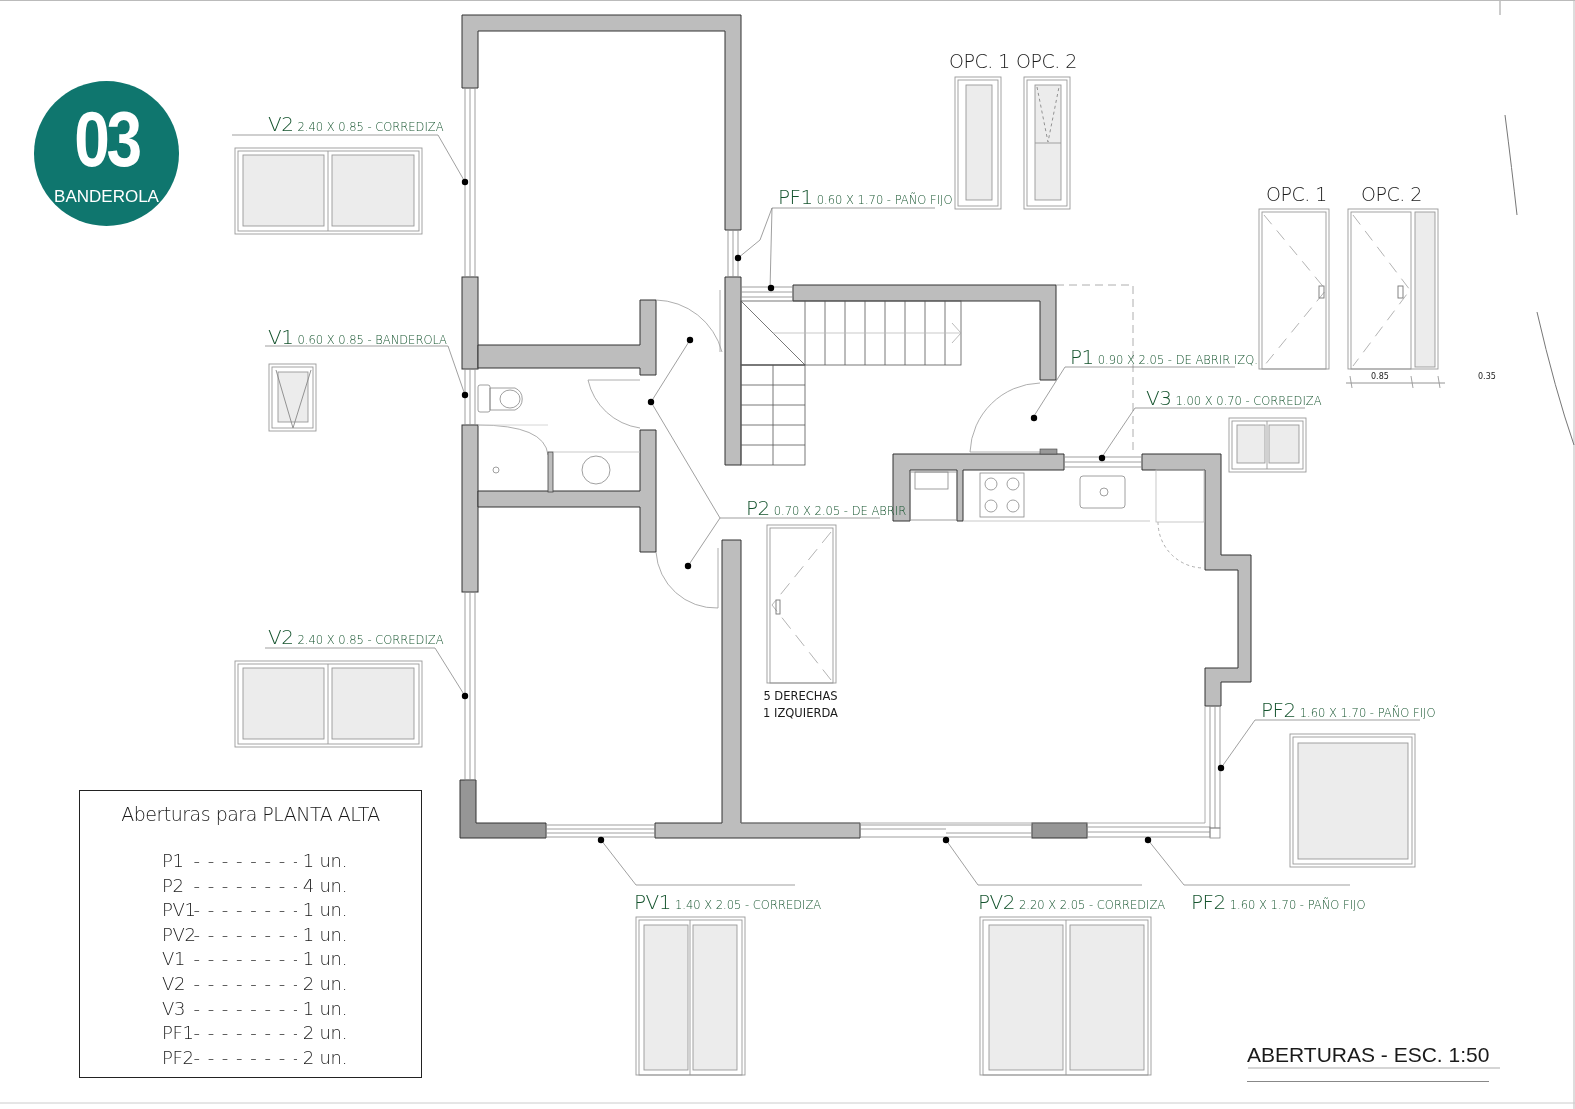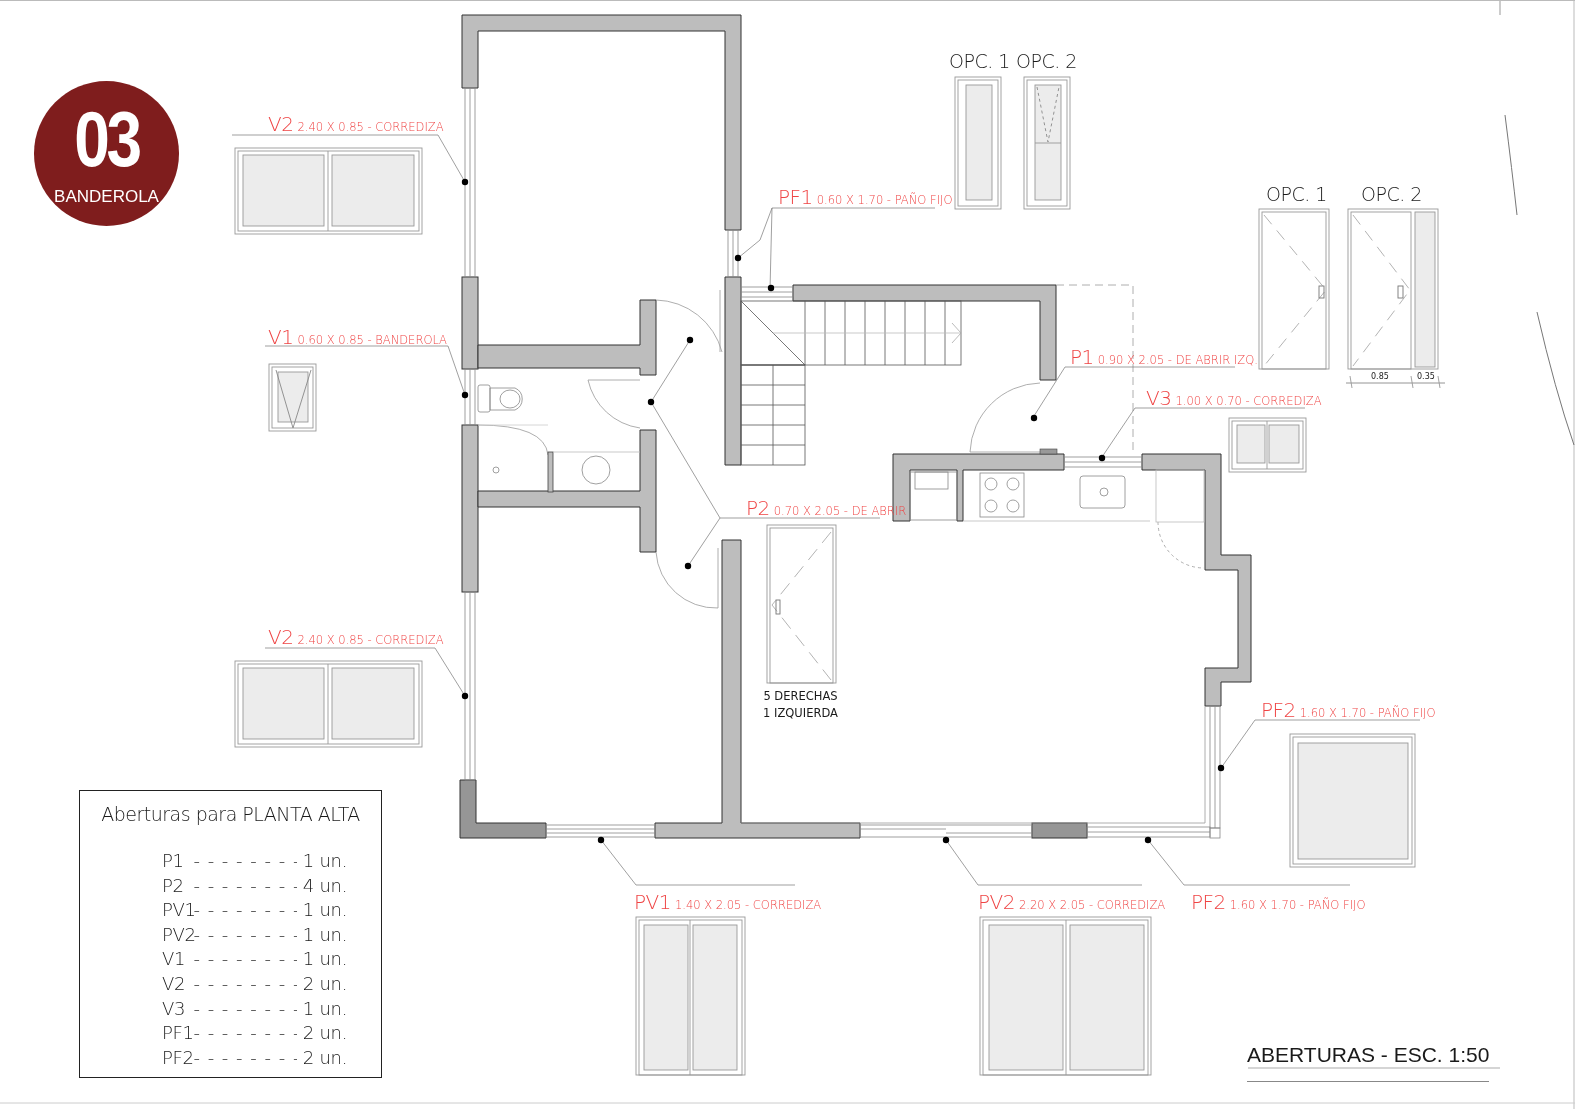--- a/index.html
+++ b/index.html
@@ -1,27 +1,27 @@
 <!DOCTYPE html>
 <html><head>
 <meta charset="utf-8">
 <style>
   html,body{margin:0;padding:0;background:#fff;}
   body{width:1575px;height:1109px;position:relative;overflow:hidden;font-family:"Liberation Sans",sans-serif;color:#1a1a1a;}
   #plan{position:absolute;left:0;top:0;}
-  .lbl{position:absolute;white-space:nowrap;font-family:"DejaVu Sans",sans-serif;font-weight:300;color:#ef4444;}
+  .lbl{position:absolute;white-space:nowrap;font-family:"DejaVu Sans",sans-serif;font-weight:300;color:#14532d;}
   .lbl .code{font-size:20px;letter-spacing:-0.5px;}
   .lbl .spec{font-size:11.5px;margin-left:4px;}
   .opc{position:absolute;font-family:"DejaVu Sans",sans-serif;font-size:19px;font-weight:300;white-space:nowrap;letter-spacing:-0.5px;}
   .note{position:absolute;font-family:"DejaVu Sans",sans-serif;font-size:11.5px;text-align:center;line-height:17px;}
   .dim{position:absolute;font-family:"DejaVu Sans",sans-serif;font-size:8px;}
-  #badge{position:absolute;left:34px;top:81px;width:145px;height:145px;border-radius:50%;background:#7f1d1d;color:#fff;text-align:center;}
+  #badge{position:absolute;left:34px;top:81px;width:145px;height:145px;border-radius:50%;background:#0f766e;color:#fff;text-align:center;}
   #badge .num{position:absolute;left:0;right:0;top:18px;font-family:"Liberation Sans",sans-serif;font-weight:bold;font-size:78px;letter-spacing:-4px;line-height:80px;transform:scaleX(0.82);}
   #badge .txt{position:absolute;left:0;right:0;top:106px;font-family:"Liberation Sans",sans-serif;font-size:17px;letter-spacing:0px;}
-  #legend{position:absolute;left:79px;top:790px;width:303px;height:288px;border:1.5px solid #222;box-sizing:border-box;}
+  #legend{position:absolute;left:79px;top:790px;width:343px;height:288px;border:1.5px solid #222;box-sizing:border-box;}
   #legend .title{position:absolute;left:0;right:0;top:12px;text-align:center;font-family:"DejaVu Sans",sans-serif;font-size:19px;font-weight:300;letter-spacing:-0.5px;}
   #legend .rows{position:absolute;left:82px;top:58px;}
   #legend .row{font-family:"DejaVu Sans",sans-serif;font-size:18px;font-weight:300;line-height:24.6px;white-space:nowrap;letter-spacing:-0.3px;}
   #legend .row .c{display:inline-block;width:26px;}
   #legend .row .d{display:inline-block;width:104px;overflow:hidden;vertical-align:bottom;letter-spacing:1px;}
   #scale{position:absolute;left:1247px;top:1043px;font-family:"Liberation Sans",sans-serif;font-size:21px;border-bottom:1px solid #888;padding-bottom:14px;}
 </style>
 </head>
 <body>
 
@@ -317,21 +317,21 @@
 </div>
 <div class="lbl" style="left:1191px;top:890px;">
   <span class="code">PF2</span><span class="spec">1.60 X 1.70 - PAÑO FIJO</span>
 </div>
 
 <div class="opc" style="left:949px;top:50px;">OPC. 1</div>
 <div class="opc" style="left:1016px;top:50px;">OPC. 2</div>
 <div class="opc" style="left:1266px;top:183px;">OPC. 1</div>
 <div class="opc" style="left:1361px;top:183px;">OPC. 2</div>
 <div class="dim" style="left:1371px;top:372px;">0.85</div>
-<div class="dim" style="left:1417px;top:372px;">0.35</div>
+<div class="dim" style="left:1478px;top:372px;">0.35</div>
 
 <div class="note" style="left:748px;top:688px;width:105px;">
   <div>5 DERECHAS</div>
   <div>1 IZQUIERDA</div>
 </div>
 
 <div id="legend">
   <div class="title">Aberturas para PLANTA ALTA</div>
   <div class="rows">
     <div class="row"><span class="c">P1</span> <span class="d">- - - - - - - - - - -</span> <span>1 un.</span></div>

